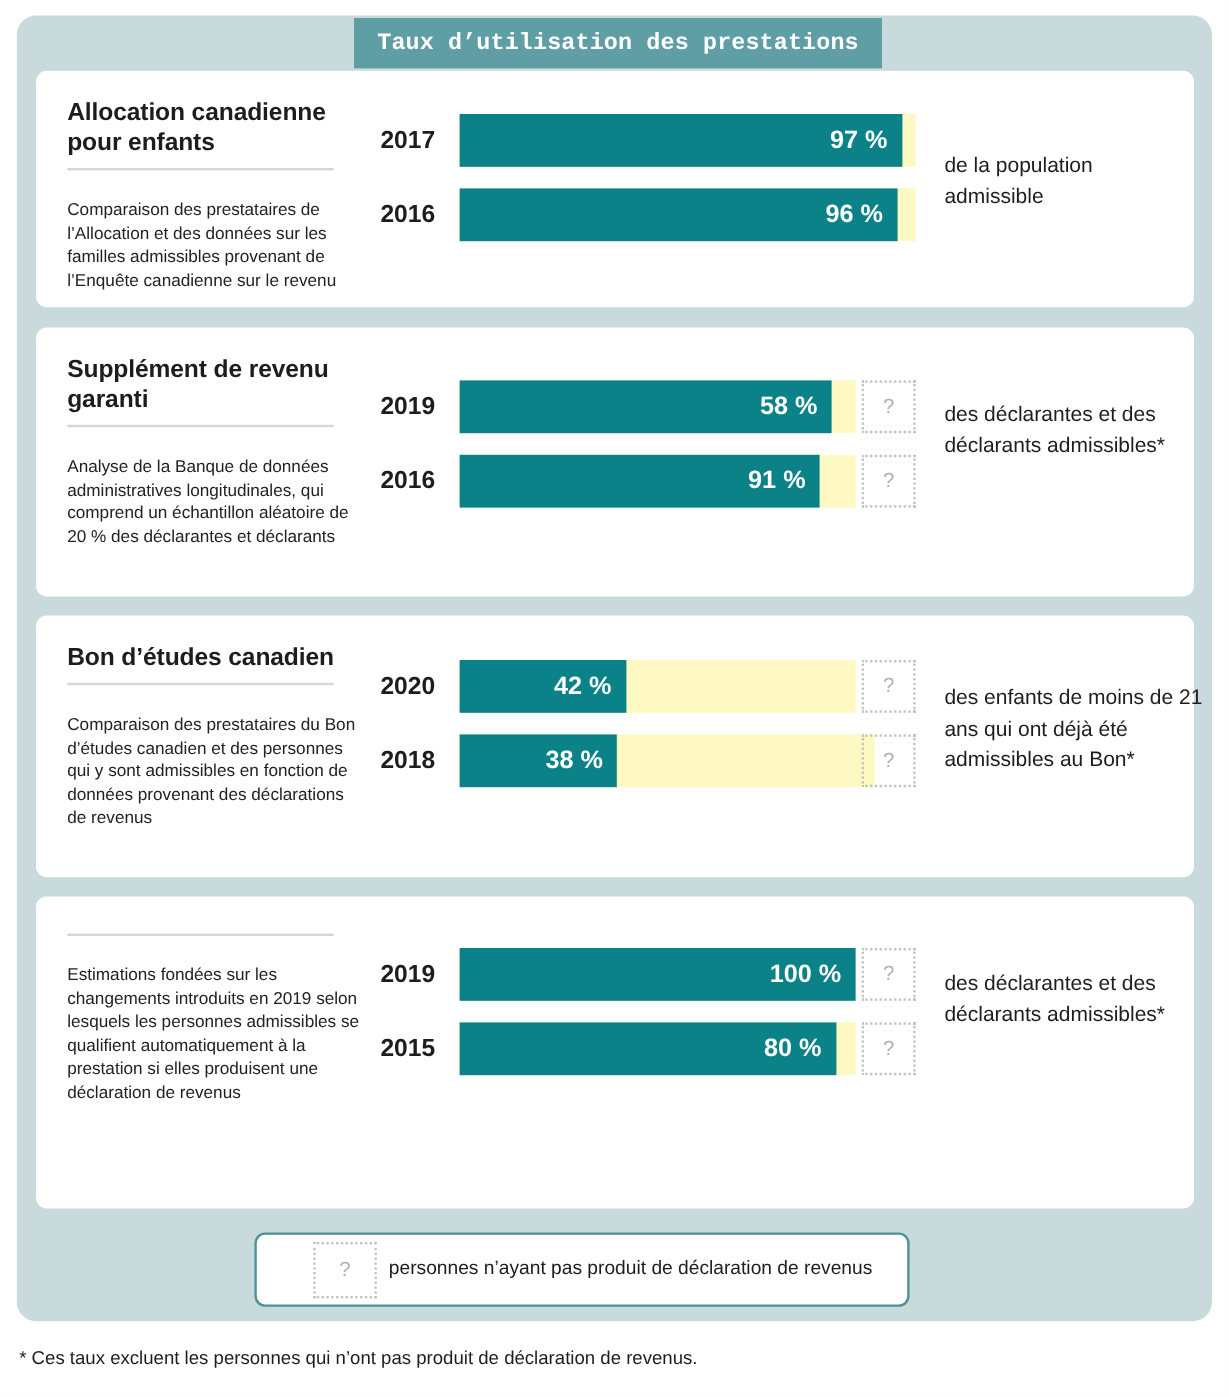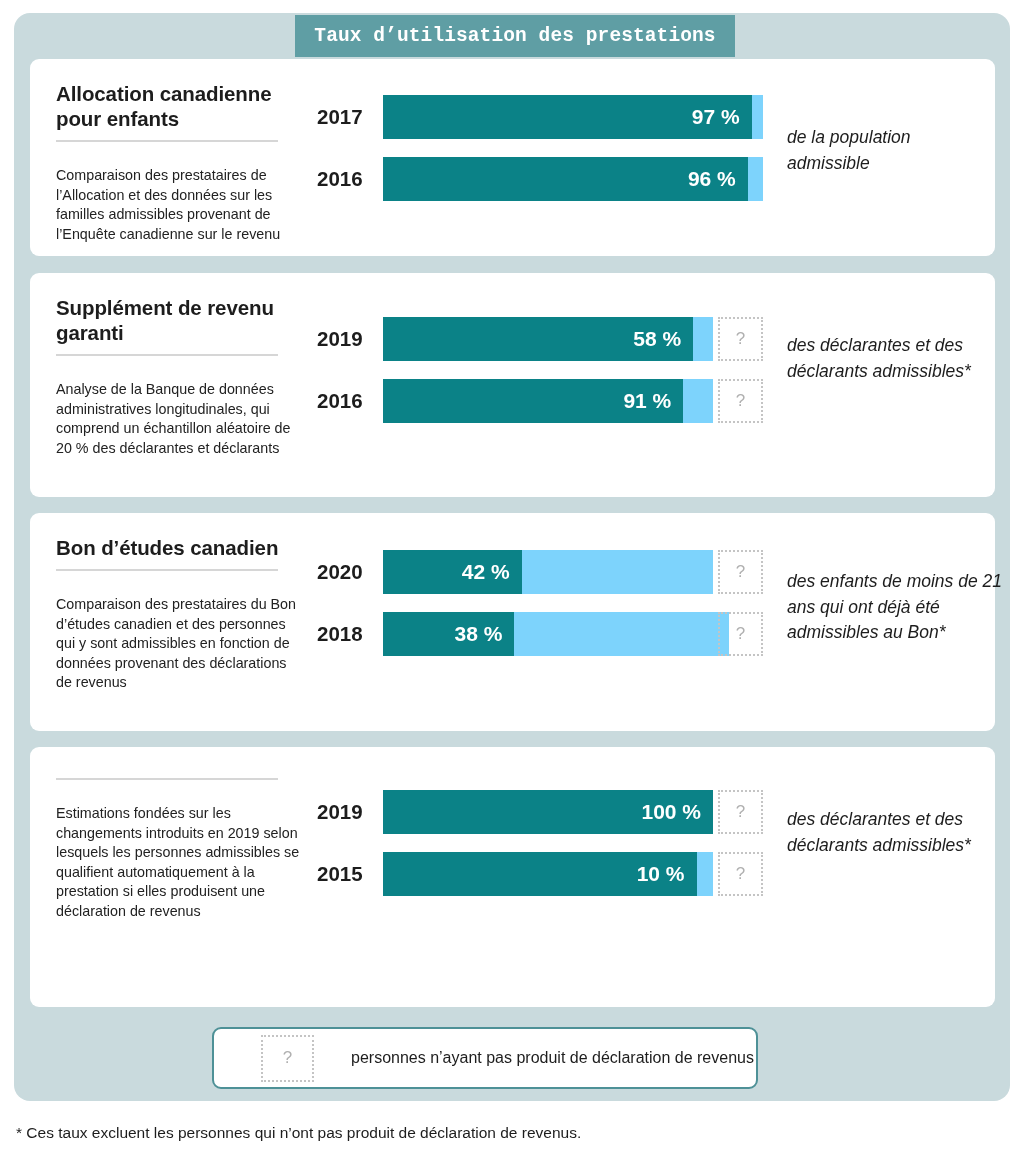--- a/index.html
+++ b/index.html
@@ -111,21 +111,21 @@
     text-align: left;
     font-size: 20.5px;
     font-weight: bold;
     color: #1d1d1d;
     line-height: 44px;
   }
   .track {
     position: absolute;
     left: 353px;
     height: 44px;
-    background: #7dd3fc;
+    background: #fef9c3;
   }
   .fill {
     position: absolute;
     left: 0;
     top: 0;
     height: 44px;
     background: #0b8287;
     display: flex;
     align-items: center;
     justify-content: flex-end;
@@ -150,21 +150,20 @@
     color: #b0b0b0;
     font-size: 17px;
   }
 
   
   .caption {
     position: absolute;
     font-size: 17.5px;
     color: #1d1d1d;
     line-height: 25.5px;
-    font-style: italic;
   }
 
   
   .legend {
     position: absolute;
     left: 212px;
     top: 1027px;
     width: 546px;
     height: 62px;
     background: #ffffff;
@@ -180,21 +179,21 @@
     margin-left: 47px;
     border: 2px dotted #c4c4c4;
     box-sizing: border-box;
     display: flex;
     align-items: center;
     justify-content: center;
     color: #b0b0b0;
     font-size: 17px;
   }
   .legend-text {
-    margin-left: 37px;
+    margin-left: 10px;
     font-size: 16px;
     color: #1d1d1d;
   }
 
   
   .footnote {
     position: absolute;
     left: 16px;
     top: 1124px;
     font-size: 15.5px;
@@ -317,21 +316,21 @@
         </div>
       </div>
       <div class="unknown-box" style="left:688px;">
         <span>?</span>
       </div>
     </div>
     <div class="bar-row" style="top:105px;left:0;right:0;">
       <div class="year">2015</div>
       <div class="track" style="width:330px;">
         <div class="fill" style="width:95%;">
-          <span class="pct">10 %</span>
+          <span class="pct">80 %</span>
         </div>
       </div>
       <div class="unknown-box" style="left:688px;">
         <span>?</span>
       </div>
     </div>
   </div>
   <div class="caption" style="left:757px;top:60px;width:210px;">des déclarantes et des déclarants admissibles*</div>
 </div>
 

